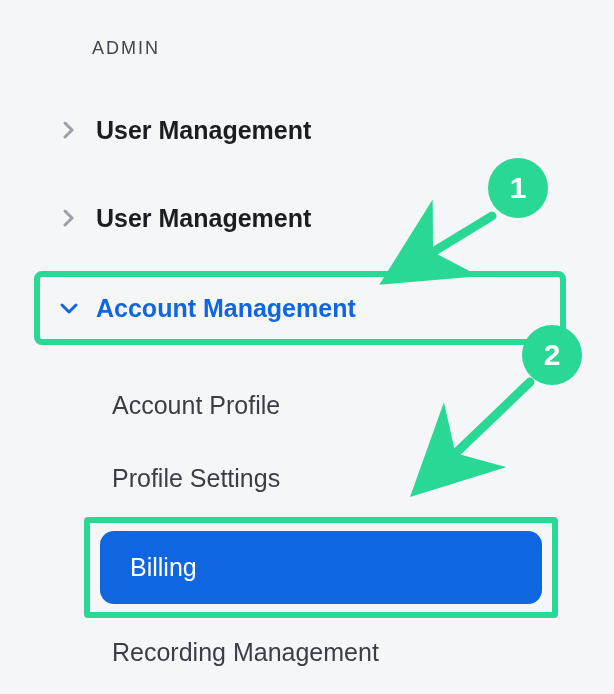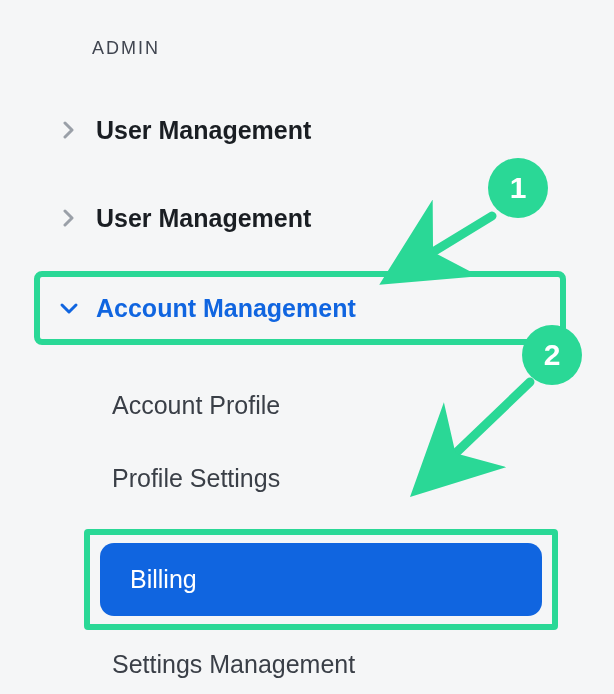--- a/index.html
+++ b/index.html
@@ -86,21 +86,21 @@
     }
     .subnav-item.active {
       background: #1065e0;
       color: #ffffff;
       font-weight: 400;
     }
     .highlight-box-2 {
       border: 6px solid #2ad896;
       border-radius: 4px;
       padding: 8px 10px;
-      margin: 14px 8px 14px -10px;
+      margin: 2px 8px 14px -10px;
     }
     .highlight-box-2 .subnav-item {
       margin: 0;
       padding: 22px 30px;
     }
     
     .badge {
       position: absolute;
       width: 60px;
       height: 60px;
@@ -159,21 +159,21 @@
     </div>
 
     <div class="subnav">
       <div class="subnav-item">Account Profile</div>
       <div class="subnav-item">Profile Settings</div>
 
       <div class="highlight-box-2">
         <div class="subnav-item active">Billing</div>
       </div>
 
-      <div class="subnav-item" style="padding-top:6px;">Settings Management</div>
+      <div class="subnav-item" style="padding-top:6px;">Recording Management</div>
     </div>
 
   </div>
 </div>
 
 <div class="badge badge-1">1</div>
 <div class="badge badge-2">2</div>
 
 <div class="arrow" style="top:210px; left:392px;">
   <svg width="120" height="80">

